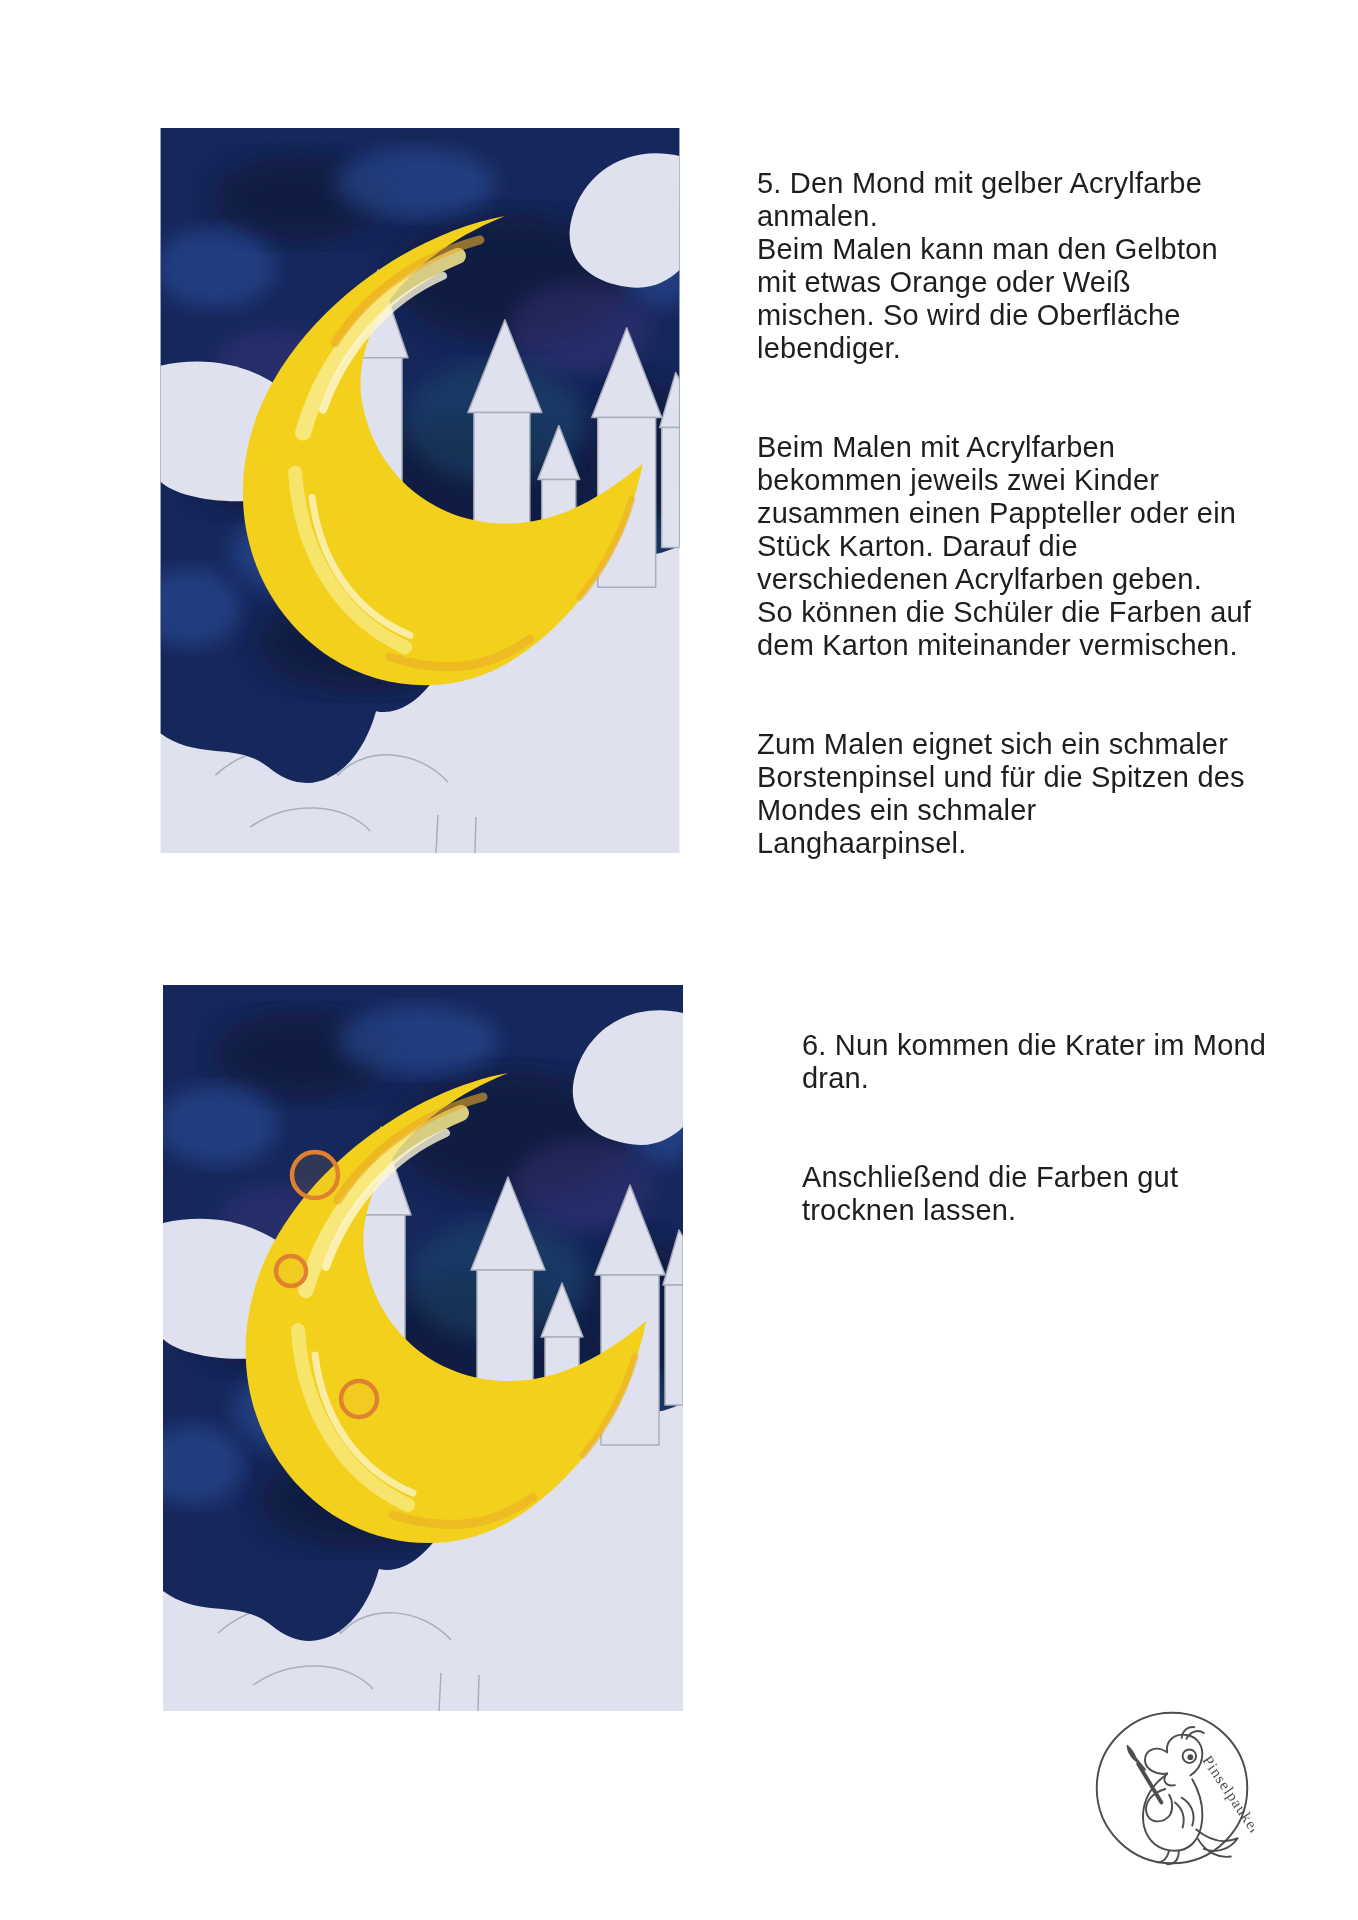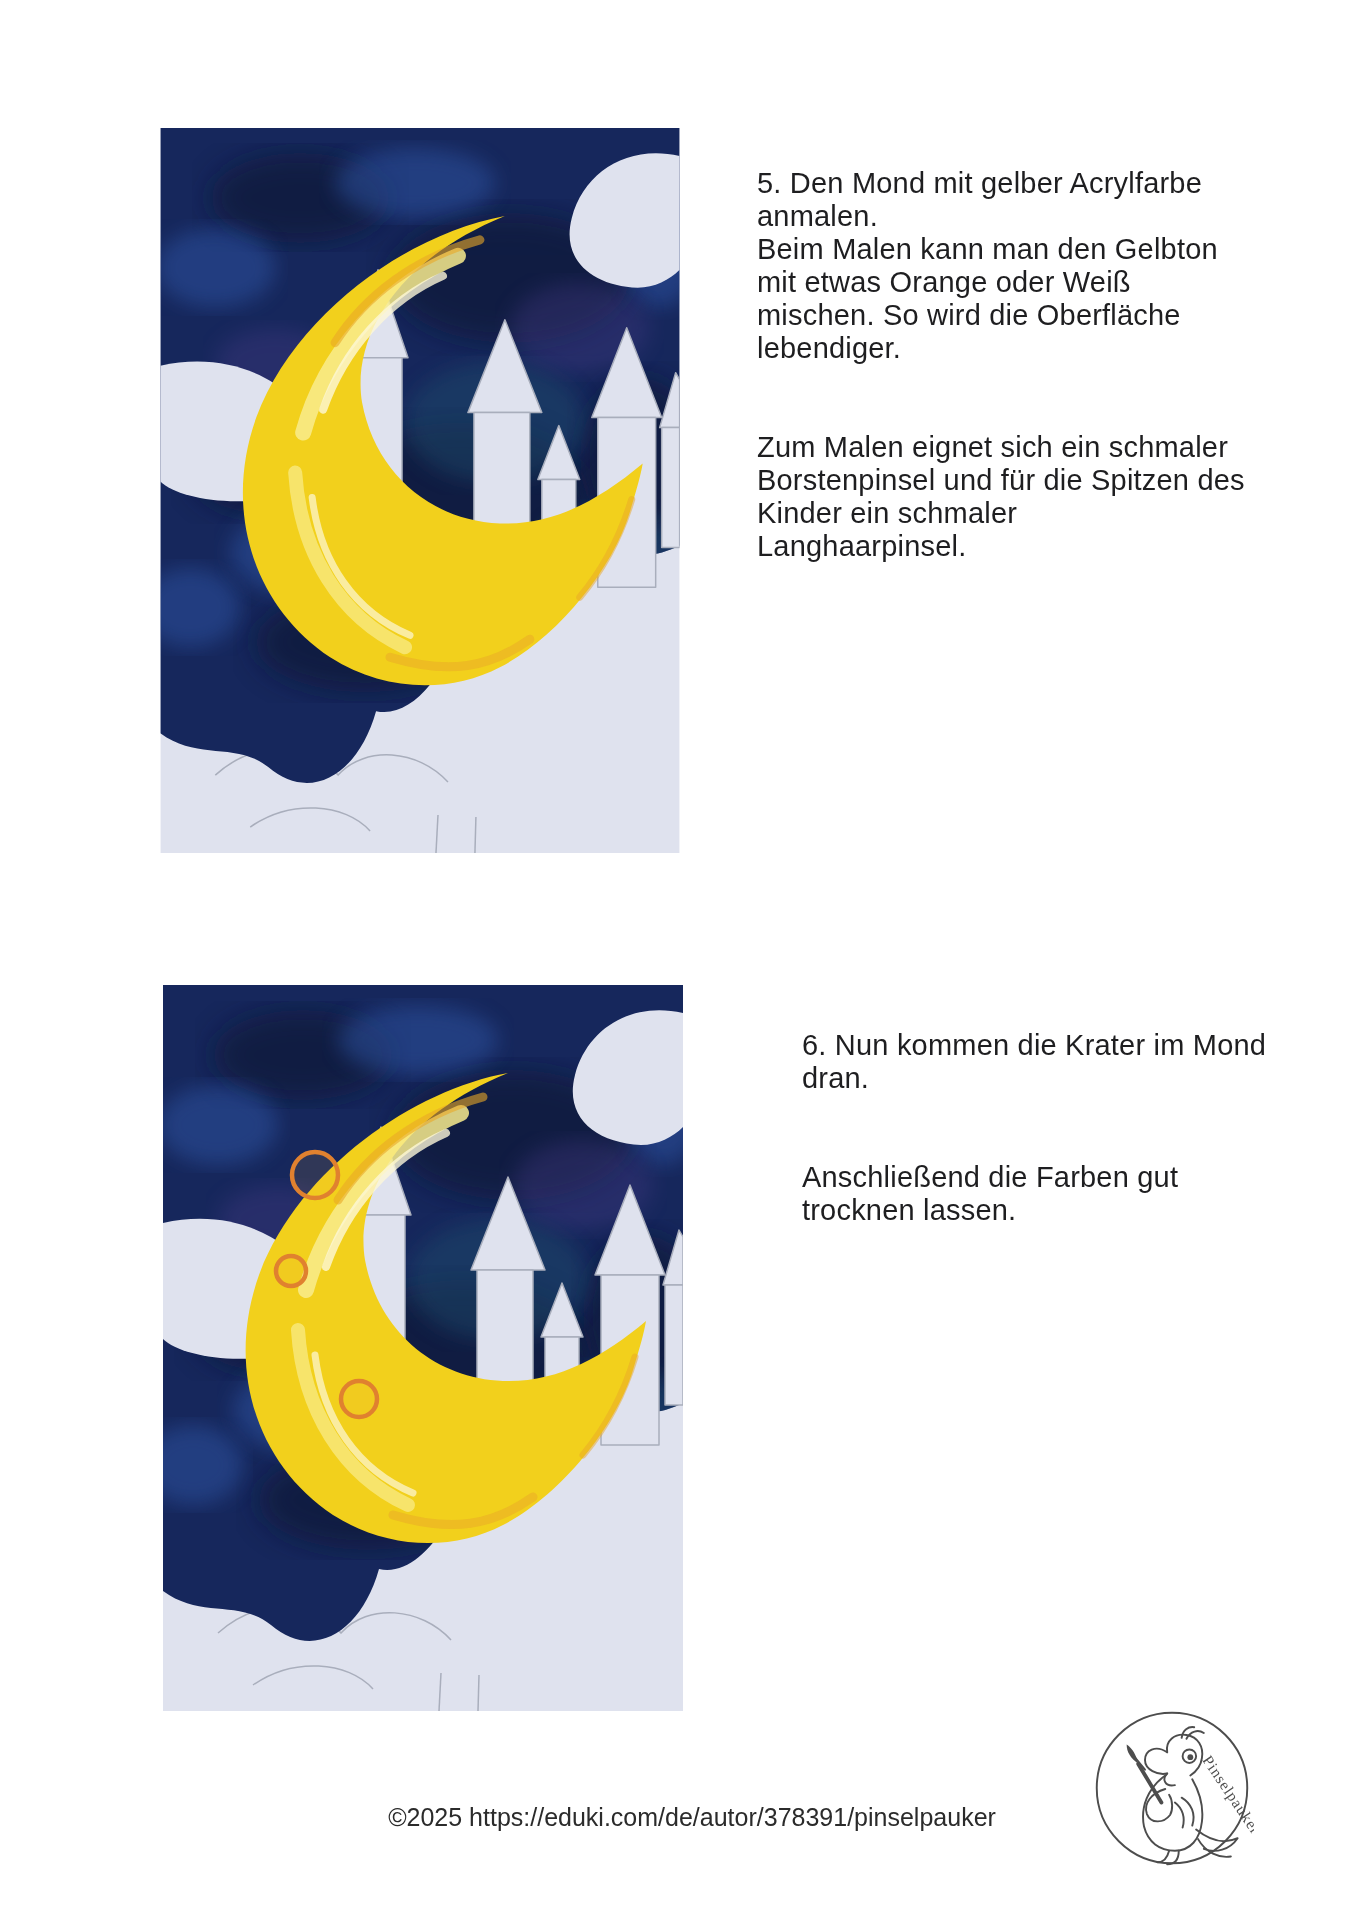--- a/index.html
+++ b/index.html
@@ -128,43 +128,49 @@
     <use href="#painting"></use>
   </svg>
 
   <div class="step-text" id="step-text-5">
     <p>5. Den Mond mit gelber Acrylfarbe
 anmalen.
 Beim Malen kann man den Gelbton
 mit etwas Orange oder Weiß
 mischen. So wird die Oberfläche
 lebendiger.</p>
+    <p>Beim Malen mit Acrylfarben
+bekommen jeweils zwei Kinder
+zusammen einen Pappteller oder ein
+Stück Karton. Darauf die
+verschiedenen Acrylfarben geben.
+So können die Schüler die Farben auf
+dem Karton miteinander vermischen.</p>
     <p>Zum Malen eignet sich ein schmaler
 Borstenpinsel und für die Spitzen des
-Kinder ein schmaler
+Mondes ein schmaler
 Langhaarpinsel.</p>
   </div>
 
   <svg id="painting-2" class="painting" viewBox="0 0 520 726" role="img">
     <use href="#painting"></use>
     <g stroke="var(--crater)" stroke-width="4.5" fill="rgba(240,170,60,0.12)">
       <circle cx="152" cy="190" r="23"></circle>
       <circle cx="128" cy="286" r="15"></circle>
       <circle cx="196" cy="414" r="18"></circle>
     </g>
   </svg>
 
   <div class="step-text" id="step-text-6">
     <p>6. Nun kommen die Krater im Mond
 dran.</p>
     <p>Anschließend die Farben gut
 trocknen lassen.</p>
   </div>
 
-  <div class="footer-line">©2025 https://eduki.com/de/autor/378391/pinselpauker</div>
 
   <svg class="logo" viewBox="0 0 170 170" role="img">
     <circle class="logo-ink" cx="85" cy="85" r="78"></circle>
     <g class="logo-ink">
 
       <path d="M100,34 C104,26 112,24 118,28"></path>
       <path d="M95,33 C96,25 102,21 108,22"></path>
 
       <path d="M80,48 C78,36 88,28 100,30 C112,32 118,42 116,54 C115,62 110,68 104,72"></path>
 

